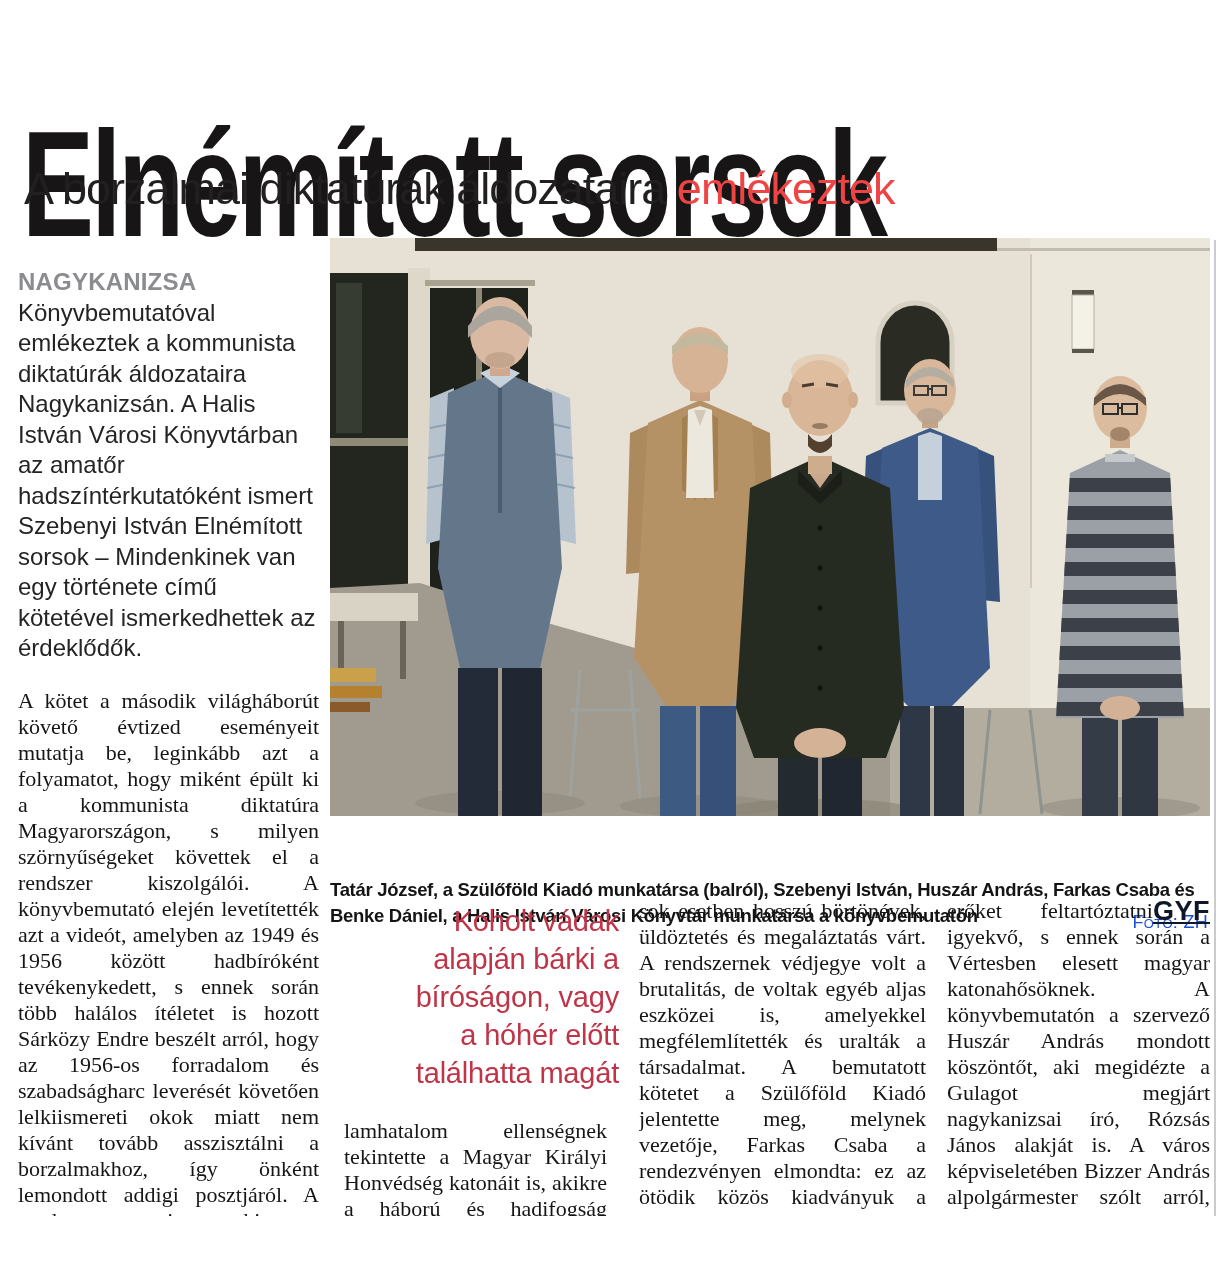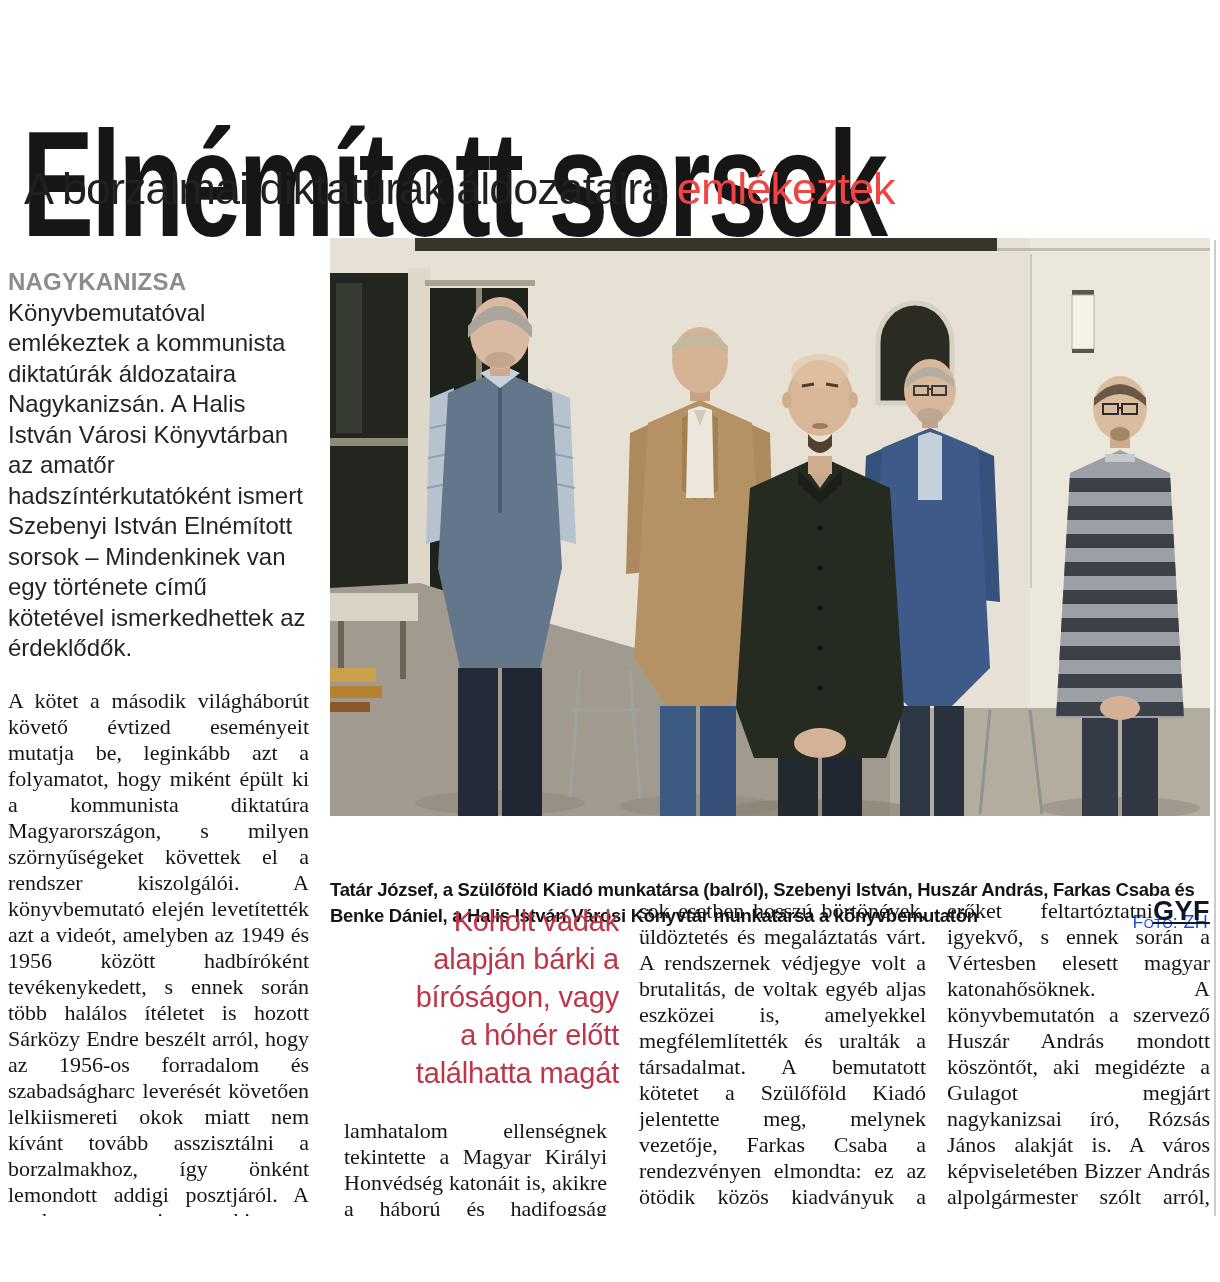--- a/index.html
+++ b/index.html
@@ -20,21 +20,21 @@
     color:#181516;
   }
   .subtitle{
     position:absolute;left:24px;top:163px;
     font-size:45px;line-height:52px;letter-spacing:-1px;
     white-space:nowrap;color:#221f20;
   }
   .subtitle .hl{color:#ef4444;}
   
   .col1{
-    position:absolute;left:8px;top:243px;width:301px;height:1032px;
+    position:absolute;left:18px;top:243px;width:301px;height:1032px;
     overflow:hidden;
   }
   .lead{
     font-size:24px;line-height:30.5px;color:#242424;
     text-align:left;
   }
   .lead .tag{font-weight:700;color:#8a8c8f;letter-spacing:0.2px;}
   .serif{
     font-family:"Liberation Serif","DejaVu Serif",serif;
     font-size:22px;line-height:26px;color:#151515;

